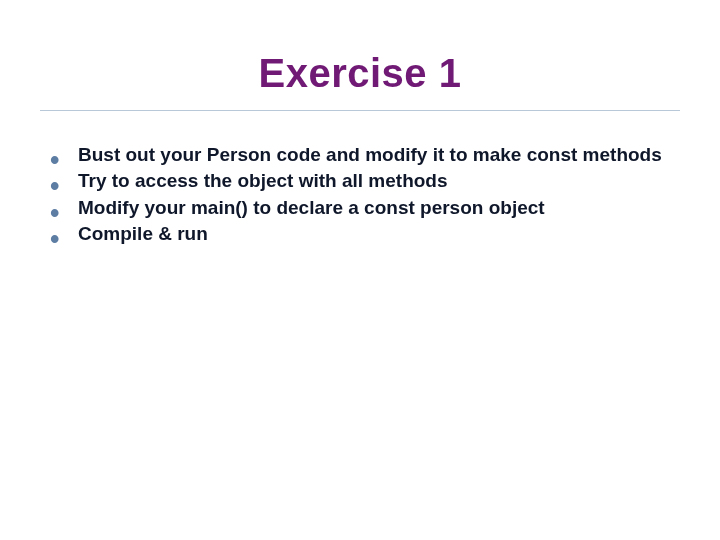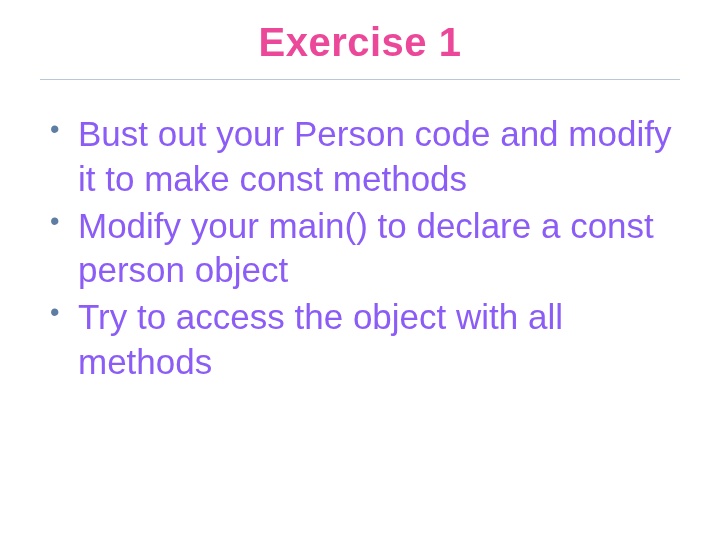--- a/index.html
+++ b/index.html
@@ -18,49 +18,52 @@
   .title-wrap {
     text-align: center;
     padding-bottom: 14px;
     border-bottom: 1px solid #b8c8d8;
     margin-bottom: 32px;
   }
   .title {
     font-size: 40px;
     font-weight: 700;
     letter-spacing: 0.5px;
-    color: #ec4899;
+    color: #701a75;
+    margin-top: 31px;
   }
   .bullets {
     list-style: none;
     padding-left: 4px;
   }
   .bullets li {
     position: relative;
     padding-left: 34px;
-    font-size: 35px;
+    font-size: 19px;
     line-height: 1.28;
-    color: #8b5cf6;
+    color: #0f172a;
     margin-bottom: 2px;
+    font-weight: bold;
   }
   .bullets li::before {
     content: "•";
     position: absolute;
     left: 6px;
     top: 0;
     color: #5e7da3;
     font-size: 27px;
     line-height: 1.28;
   }
 </style>
 </head>
 <body>
 
 <div class="slide">
   <div class="title-wrap">
     <h1 class="title">Exercise 1</h1>
   </div>
   <ul class="bullets">
     <li>Bust out your Person code and modify it to make const methods</li>
+    <li>Try to access the object with all methods</li>
     <li>Modify your main() to declare a const person object</li>
-    <li>Try to access the object with all methods</li>
+    <li>Compile &amp; run</li>
   </ul>
 </div>
 
 </body></html>

